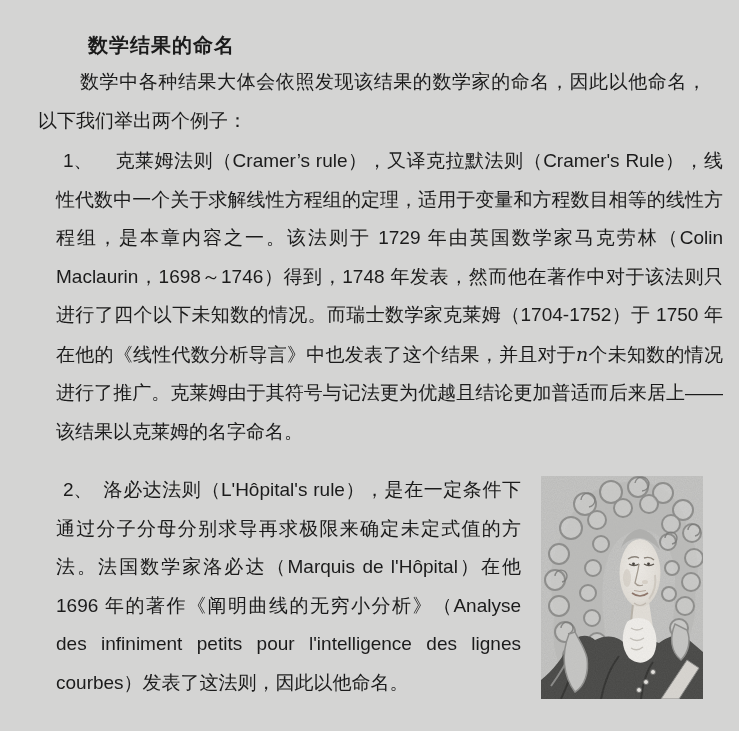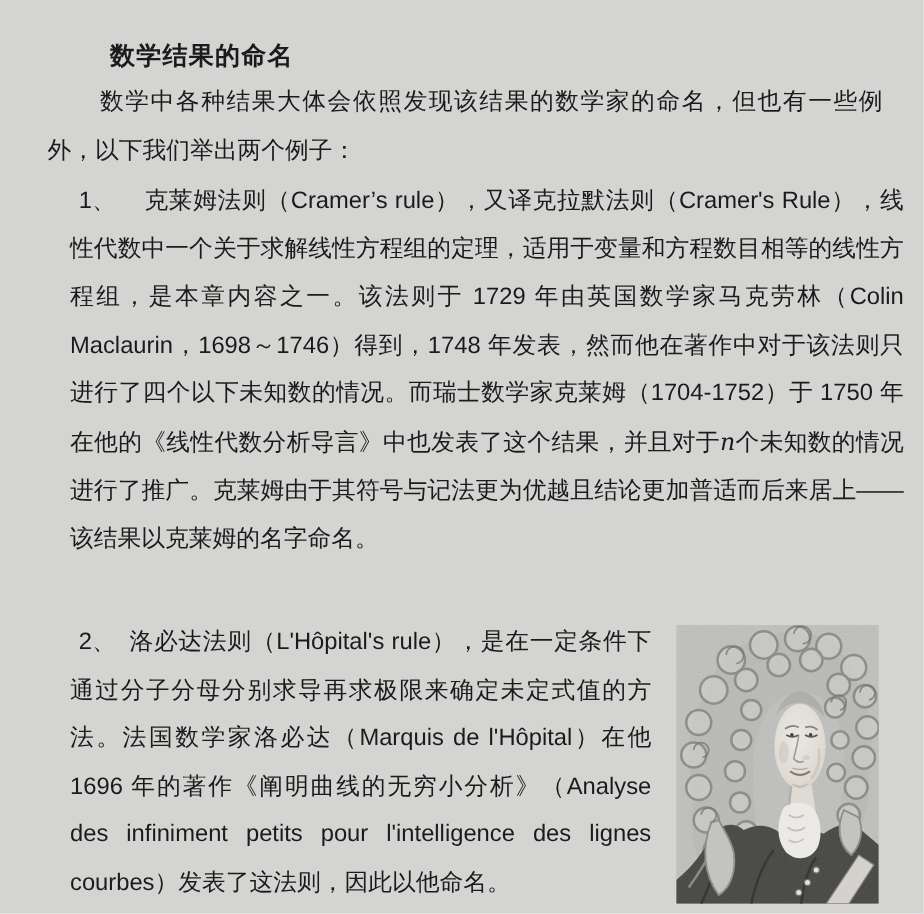--- a/index.html
+++ b/index.html
@@ -27,21 +27,21 @@
   }
   .intro{
     margin:6px 33px 0 38px;
     text-indent:42px;
   }
   .item1{
     margin:2px 16px 0 56px;
     text-indent:7px;
   }
   .item2{
-    margin:44px 36px 0 56px;
+    margin:20px 36px 0 56px;
     text-indent:7px;
   }
   .num{
     display:inline-block;
     text-indent:0;
   }
   .n1{width:52px;}
   .n2{width:40px;}
   .var{
     font-family:"DejaVu Serif","Liberation Serif",serif;
@@ -55,21 +55,21 @@
   }
   .portrait svg{display:block;}
 </style>
 </head>
 <body>
 
 <div class="page">
 
   <h1 class="title">数学结果的命名</h1>
 
-  <p class="para intro">数学中各种结果大体会依照发现该结果的数学家的命名，但也有一些例外，以下我们举出两个例子：</p>
+  <p class="para intro">数学中各种结果大体会依照发现该结果的数学家的命名，因此以他命名，以下我们举出两个例子：</p>
 
   <p class="para item1"><span class="num n1">1、</span><span>克莱姆法则（Cramer’s rule），又译克拉默法则（Cramer's Rule），线性代数中一个关于求解线性方程组的定理，适用于变量和方程数目相等的线性方程组，是本章内容之一。该法则于 1729 年由英国数学家马克劳林（Colin Maclaurin，1698～1746）得到，1748 年发表，然而他在著作中对于该法则只进行了四个以下未知数的情况。而瑞士数学家克莱姆（1704-1752）于 1750 年在他的《线性代数分析导言》中也发表了这个结果，并且对于</span><span class="var">n</span><span>个未知数的情况进行了推广。克莱姆由于其符号与记法更为优越且结论更加普适而后来居上——该结果以克莱姆的名字命名。</span></p>
 
   <div class="para item2">
     <span class="portrait">
 
       <svg width="162" height="223" viewBox="0 0 162 223">
         <defs>
           <filter id="grain" x="0" y="0" width="100%" height="100%">
             <feTurbulence type="fractalNoise" baseFrequency="0.9" numOctaves="2" seed="11"></feTurbulence>

